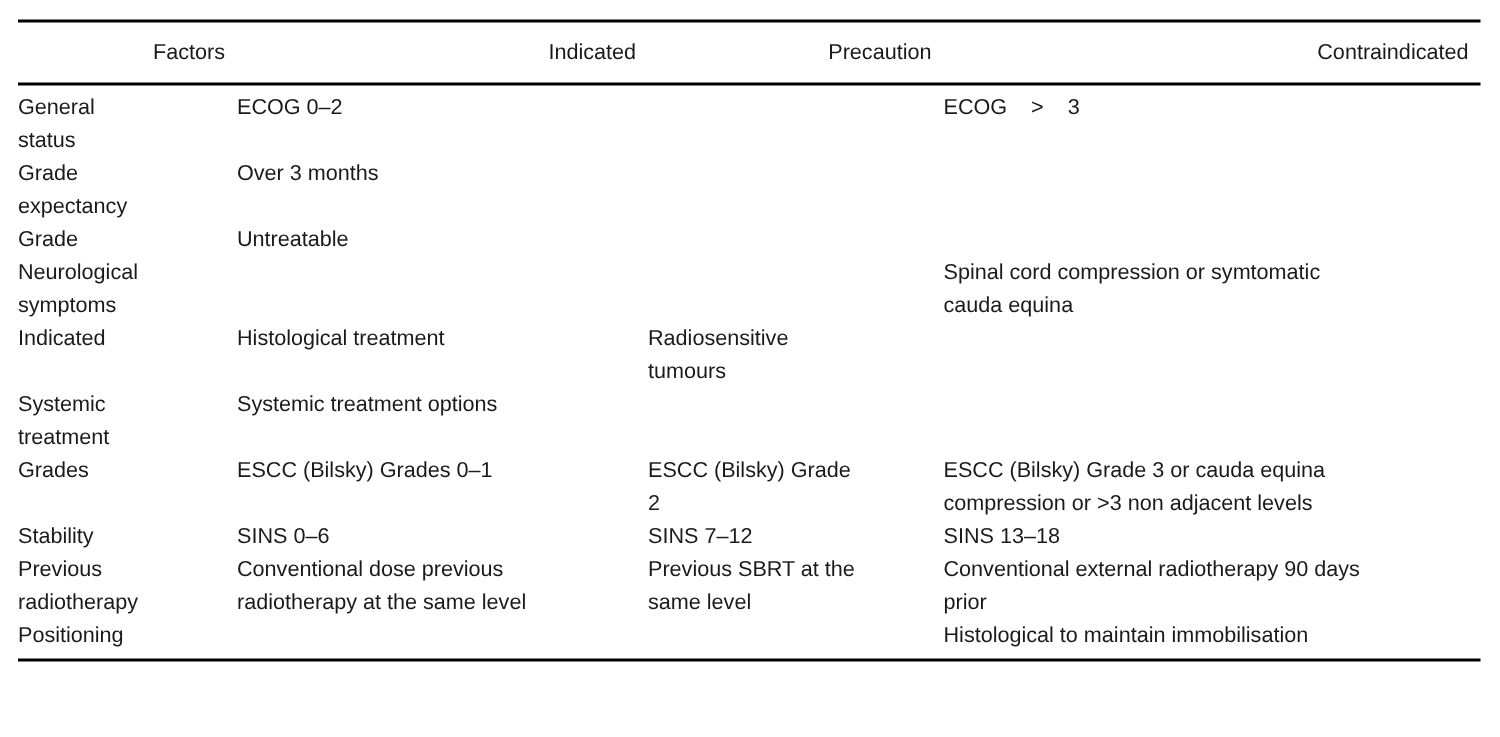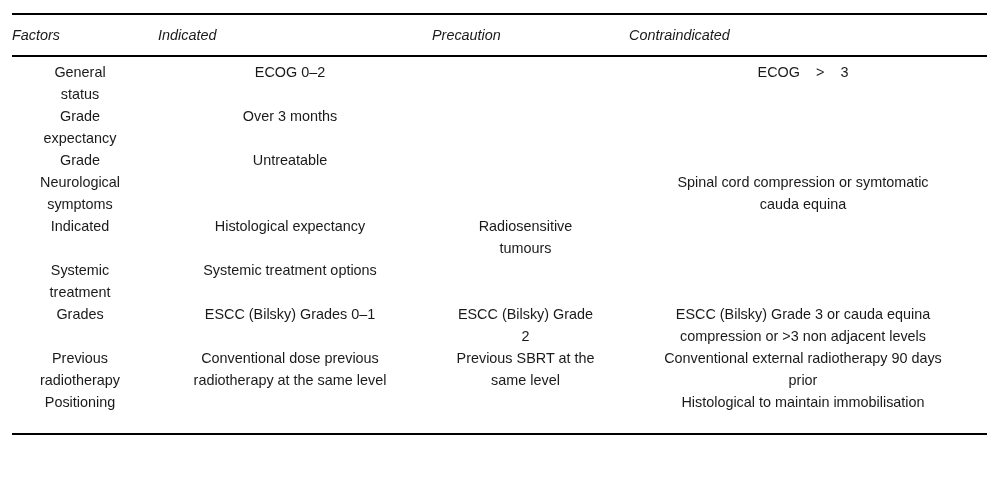--- a/index.html
+++ b/index.html
@@ -39,40 +39,39 @@
     font-size: 14.4px;
     line-height: 22px;
   }
 
   table.sbrt-table col.c-factors { width: 146px; }
   table.sbrt-table col.c-indicated { width: 274px; }
   table.sbrt-table col.c-precaution { width: 197px; }
   table.sbrt-table col.c-contra { width: 358px; }
 
   table.sbrt-table thead th {
-    text-align: left;
+    text-align: right;
     font-weight: normal;
     padding: 9px 8px 9px 0;
     vertical-align: top;
     white-space: nowrap;
-    font-style: italic;
   }
 
   table.sbrt-table tbody td {
-    text-align: center;
+    text-align: left;
     font-weight: normal;
     vertical-align: top;
     padding: 0 10px 0 0;
   }
 
   table.sbrt-table tbody tr:first-child td {
     padding-top: 4px;
   }
   table.sbrt-table tbody tr:last-child td {
-    padding-bottom: 20px;
+    padding-bottom: 4px;
   }
 
   .cell-text {
     display: block;
     white-space: pre-wrap;
   }
 
   .pad-factors { padding-left: 12px; }
   .pad-indicated { padding-left: 1px; }
   .pad-precaution { padding-left: 3px; }
@@ -170,21 +169,21 @@
           <td class="pad-contra">
             <span class="cell-text">Spinal cord compression or symtomatic
 cauda equina</span>
           </td>
         </tr>
         <tr>
           <td class="pad-factors">
             <span class="cell-text">Indicated</span>
           </td>
           <td class="pad-indicated">
-            <span class="cell-text">Histological expectancy</span>
+            <span class="cell-text">Histological treatment</span>
           </td>
           <td class="pad-precaution">
             <span class="cell-text">Radiosensitive
 tumours</span>
           </td>
           <td class="pad-contra">
             <span class="cell-text"></span>
           </td>
         </tr>
         <tr>
@@ -213,20 +212,34 @@
             <span class="cell-text">ESCC (Bilsky) Grade
 2</span>
           </td>
           <td class="pad-contra">
             <span class="cell-text">ESCC (Bilsky) Grade 3 or cauda equina
 compression or &gt;3 non adjacent levels</span>
           </td>
         </tr>
         <tr>
           <td class="pad-factors">
+            <span class="cell-text">Stability</span>
+          </td>
+          <td class="pad-indicated">
+            <span class="cell-text">SINS 0–6</span>
+          </td>
+          <td class="pad-precaution">
+            <span class="cell-text">SINS 7–12</span>
+          </td>
+          <td class="pad-contra">
+            <span class="cell-text">SINS 13–18</span>
+          </td>
+        </tr>
+        <tr>
+          <td class="pad-factors">
             <span class="cell-text">Previous
 radiotherapy</span>
           </td>
           <td class="pad-indicated">
             <span class="cell-text">Conventional dose previous
 radiotherapy at the same level</span>
           </td>
           <td class="pad-precaution">
             <span class="cell-text">Previous SBRT at the
 same level</span>

